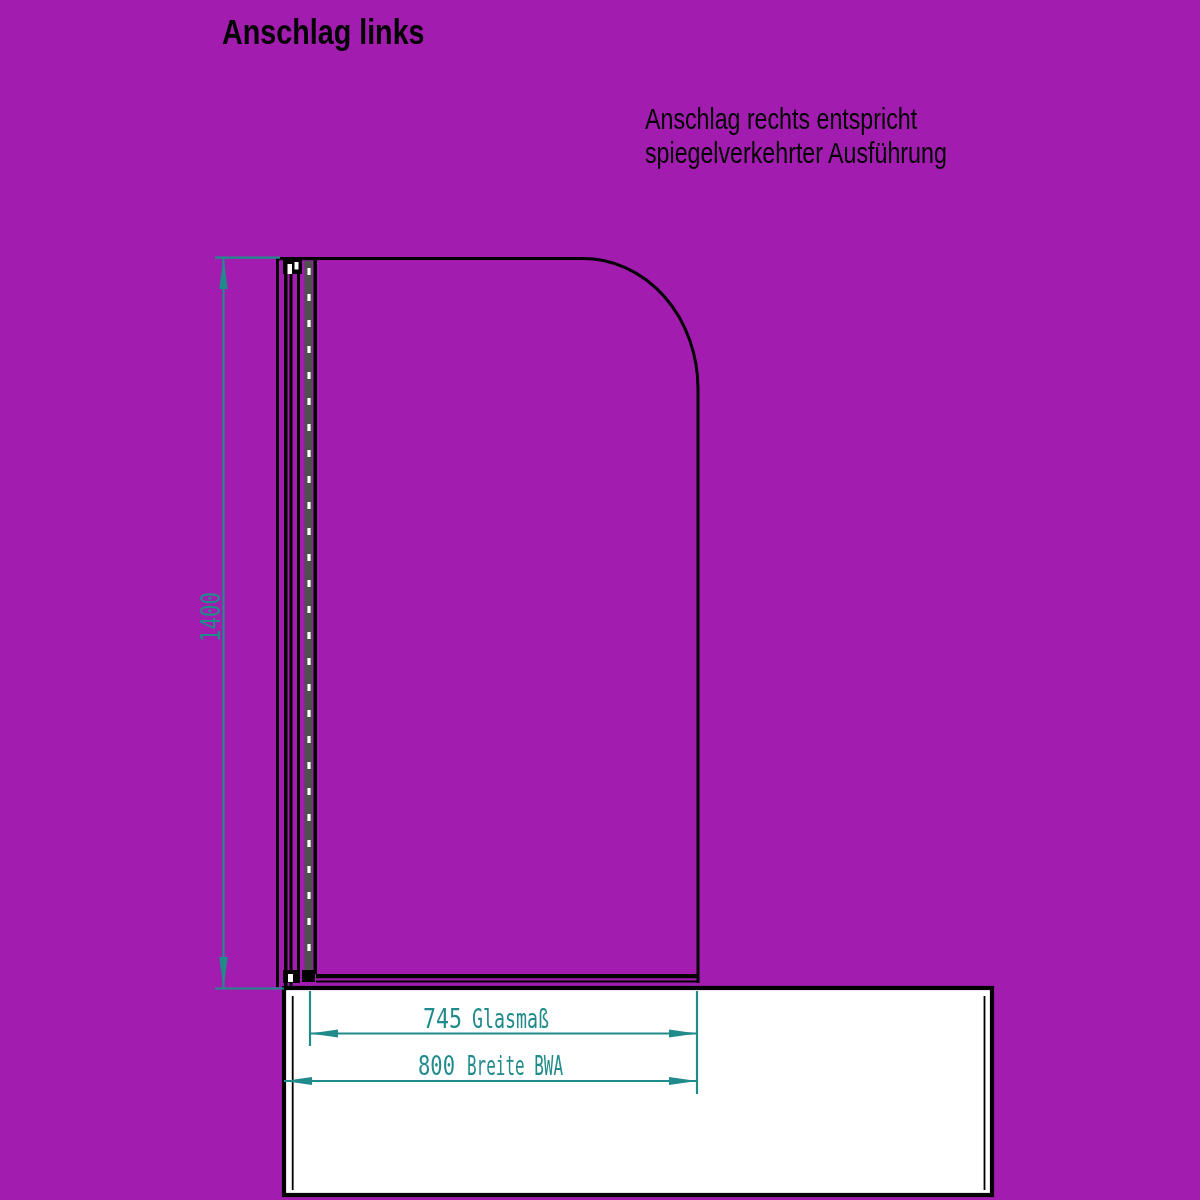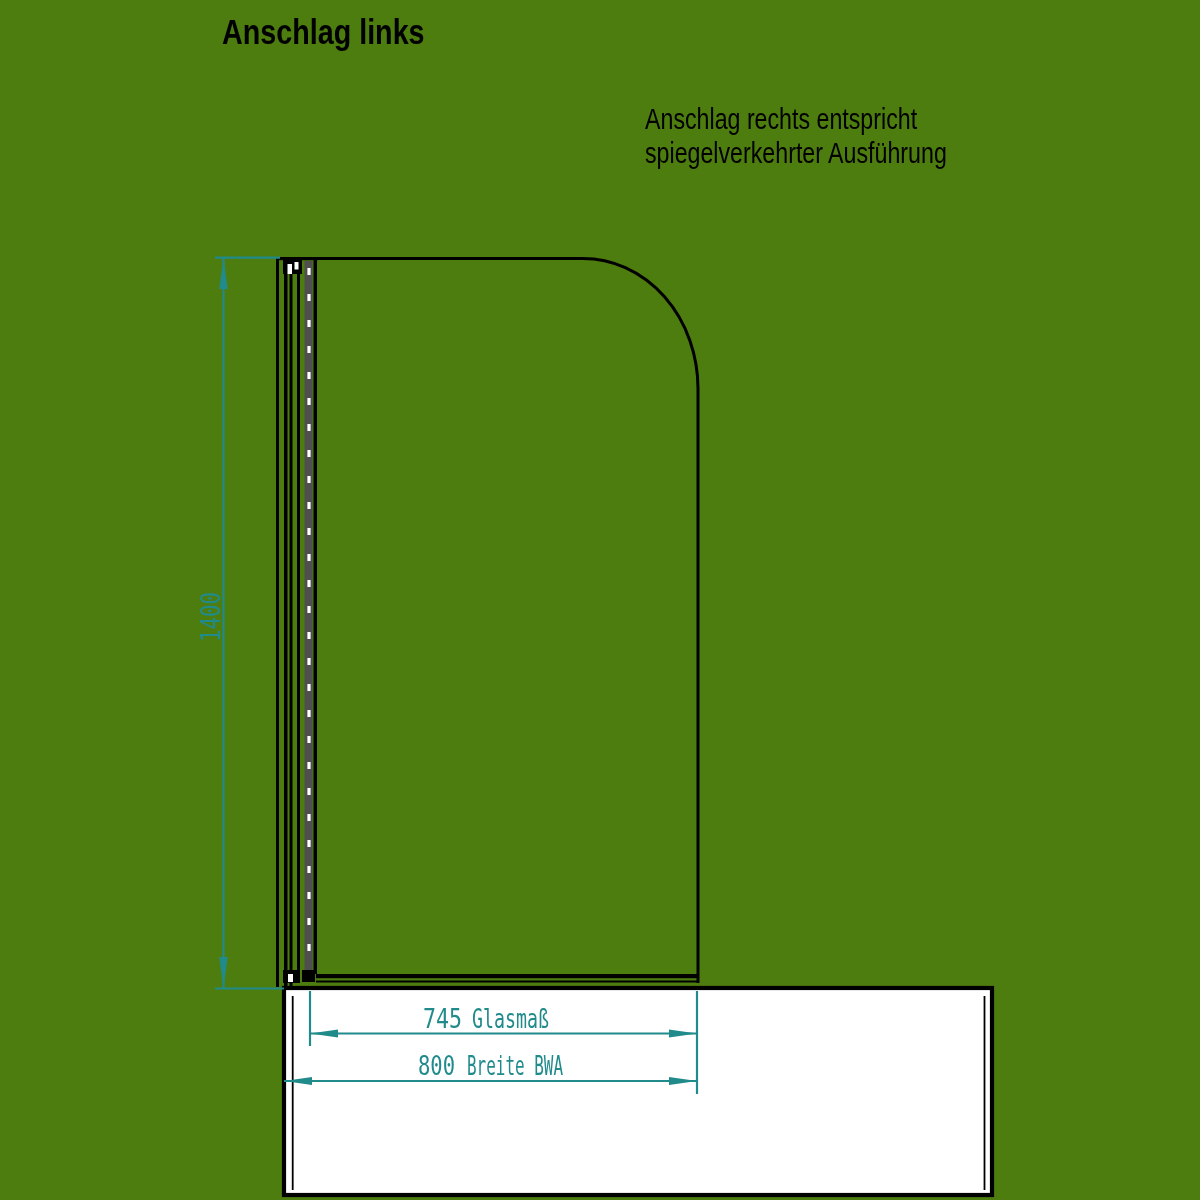--- a/index.html
+++ b/index.html
@@ -4,21 +4,21 @@
 <style>
   html, body {
     margin: 0;
     padding: 0;
     background: #ffffff;
   }
   #stage {
     position: relative;
     width: 1200px;
     height: 1200px;
-    background: #4d7c0f;
+    background: #a21caf;
     overflow: hidden;
     font-family: "Liberation Sans", sans-serif;
   }
   .drawing-title {
     position: absolute;
     left: 222px;
     top: 14px;
     font-size: 35px;
     font-weight: bold;
     color: #000000;

